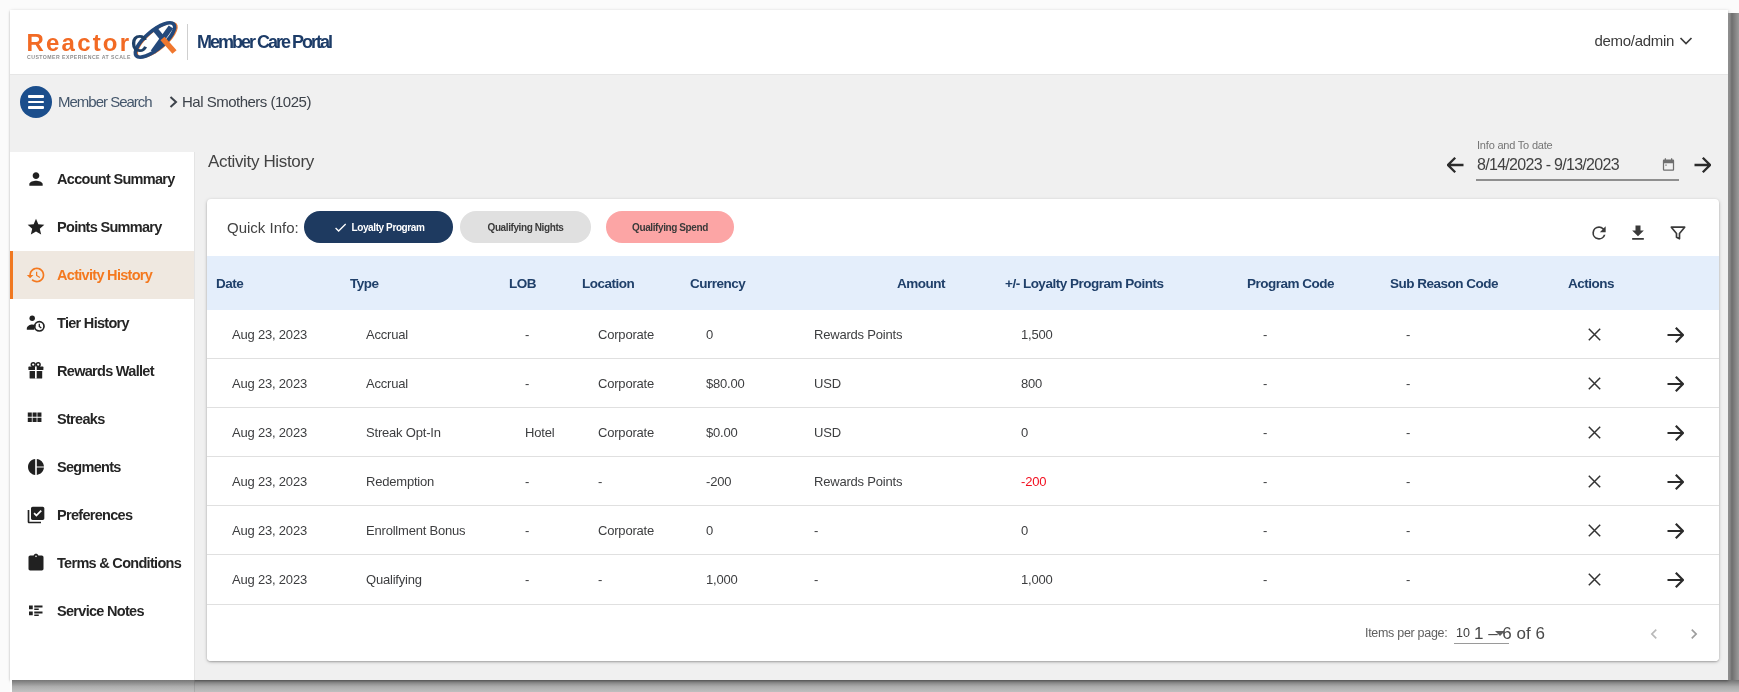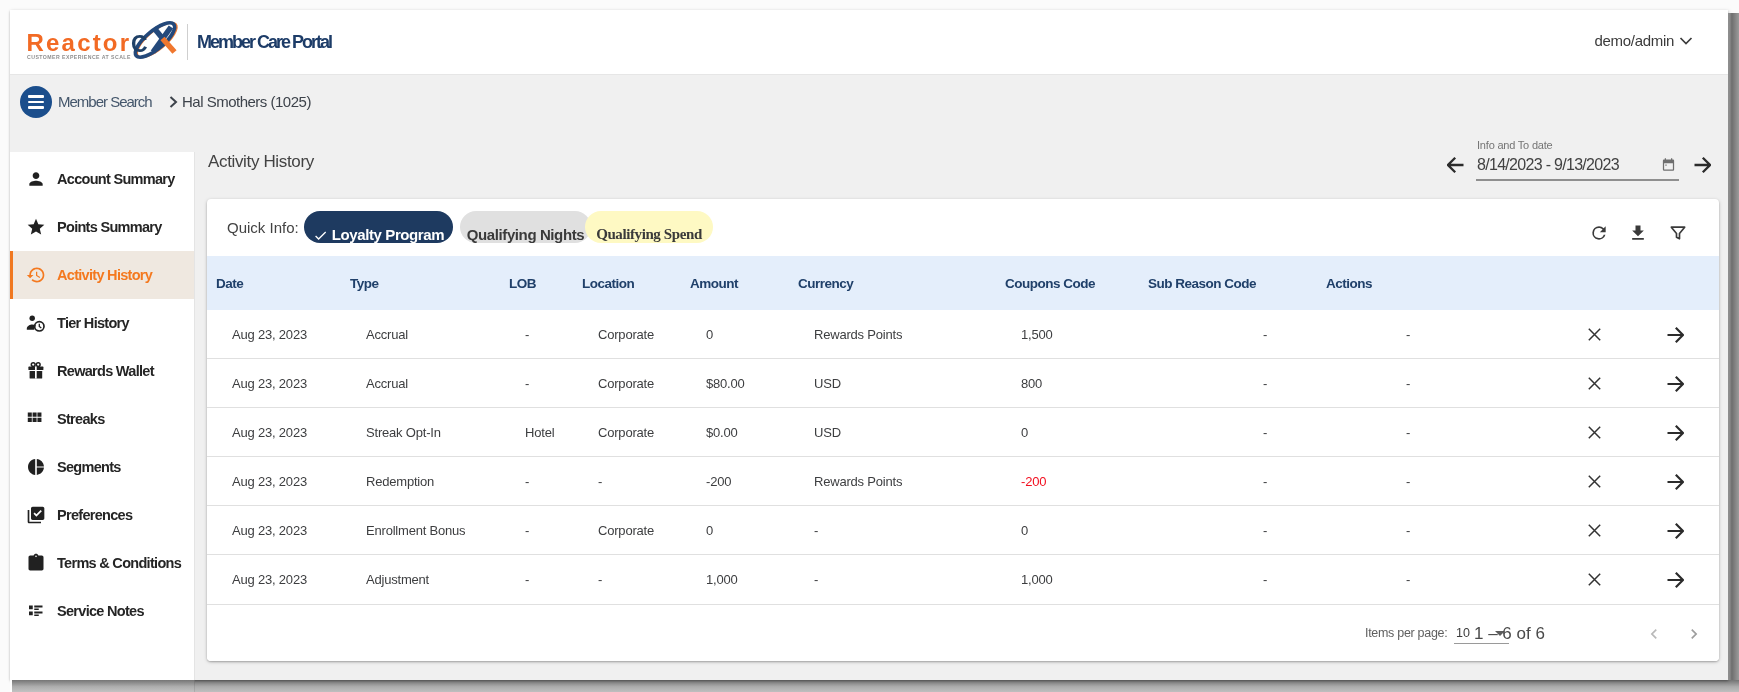--- a/index.html
+++ b/index.html
@@ -38,25 +38,25 @@
   #dr-label { position:absolute; left:1281px; top:4px; font-size:11px; letter-spacing:-0.2px; color:#757575; }
   #dr-value { position:absolute; left:1281px; top:21px; font-size:16px; letter-spacing:-0.7px; color:#424242; }
   #dr-line  { position:absolute; left:1280px; top:44px; width:203px; height:1.5px; background:#8f8f8f; }
   #dr-left  { position:absolute; left:1251px; top:21px; }
   #dr-right { position:absolute; left:1498px; top:21px; }
   #dr-cal   { position:absolute; left:1465px; top:22px; }
   
   #card { position:absolute; left:11px; top:64px; width:1512px; height:462px; background:#fff; border-radius:4px;
           box-shadow:0 1px 2px rgba(0,0,0,.25), 0 1px 4px rgba(0,0,0,.14); }
   #qi-label { position:absolute; left:20px; top:0; height:57px; line-height:57px; font-size:15px; color:#424242; }
-  .chip { position:absolute; top:12px; height:32px; border-radius:16px; display:flex; align-items:flex-end; justify-content:center;
-          font-size:15px; font-weight:bold; letter-spacing:-0.4px; }
+  .chip { position:absolute; top:12px; height:32px; border-radius:16px; display:flex; align-items:center; justify-content:center;
+          font-size:10px; font-weight:bold; letter-spacing:-0.4px; }
   #chip1 { left:97px; width:149px; background:#1e3a60; color:#fff; }
   #chip2 { left:253px; width:131px; background:#e0e0e0; color:#3a3a3a; }
-  #chip3 { left:378px; width:128px; background:#fef9c3; color:#3a3a3a;font-family:Liberation Serif, serif; }
+  #chip3 { left:399px; width:128px; background:#fca5a5; color:#3a3a3a; }
   .tool { position:absolute; top:24px; width:20px; height:20px; }
   #tool-refresh { left:1382px; }
   #tool-dl { left:1421px; }
   #tool-filter { left:1461px; }
   
   #thead { position:absolute; left:0; top:57px; width:1512px; height:54px; background:#e4eefb; border-radius:0; display:flex; }
   .hc { font-size:13.5px; font-weight:bold; letter-spacing:-0.5px; color:#20406a; padding-left:9px; display:flex; align-items:center; }
   #tbody { position:absolute; left:0; top:111px; width:1512px; }
   .row { display:flex; height:49px; border-bottom:1px solid #e0e0e0; background:#fff; }
   .row:last-child { border-bottom:none; }
@@ -232,23 +232,24 @@
             <path d="M19 9h-4V3H9v6H5l7 7 7-7zM5 18v2h14v-2H5z"></path>
           </svg>
         <svg class="tool" id="tool-filter" viewBox="0 0 24 24" fill="none" stroke="#3a3a3a" stroke-width="2">
             <path d="M4 5h16l-6.2 7.6V19l-3.6-1.8v-4.6L4 5z" stroke-linejoin="round"></path>
           </svg>
         <div id="thead">
           <div class="hc w0">Date</div>
             <div class="hc w1">Type</div>
             <div class="hc w2">LOB</div>
             <div class="hc w3">Location</div>
+            <div class="hc w5">Currency</div>
             <div class="hc w4">Amount</div>
-            <div class="hc w5">Currency</div>
-            <div class="hc w7">Coupons Code</div>
+            <div class="hc w6">+/- Loyalty Program Points</div>
+            <div class="hc w7">Program Code</div>
             <div class="hc w8">Sub Reason Code</div>
             <div class="hc w9">Actions</div>
         </div>
         <div id="tbody">
           <div class="row">
               <div class="c w0">Aug 23, 2023</div>
               <div class="c w1">Accrual</div>
               <div class="c w2">-</div>
               <div class="c w3">Corporate</div>
               <div class="c w4">0</div>
@@ -336,21 +337,21 @@
                 <svg class="x" width="13" height="13" viewBox="0 0 13 13">
                   <path d="M0.8 0.8 L12.2 12.2 M12.2 0.8 L0.8 12.2" stroke="#333" stroke-width="1.5"></path>
                 </svg>
                 <svg class="ar" width="17" height="18" viewBox="0 0 17 18">
                   <path d="M0.5 9 H15.5 M8.8 1.8 L16 9 L8.8 16.2" fill="none" stroke="#2b2b2b" stroke-width="2.2"></path>
                 </svg>
               </div>
             </div>
           <div class="row">
               <div class="c w0">Aug 23, 2023</div>
-              <div class="c w1">Adjustment</div>
+              <div class="c w1">Qualifying</div>
               <div class="c w2">-</div>
               <div class="c w3">-</div>
               <div class="c w4">1,000</div>
               <div class="c w5">-</div>
               <div class="c w6">1,000</div>
               <div class="c w7">-</div>
               <div class="c w8">-</div>
               <div class="c w9 act">
                 <svg class="x" width="13" height="13" viewBox="0 0 13 13">
                   <path d="M0.8 0.8 L12.2 12.2 M12.2 0.8 L0.8 12.2" stroke="#333" stroke-width="1.5"></path>

